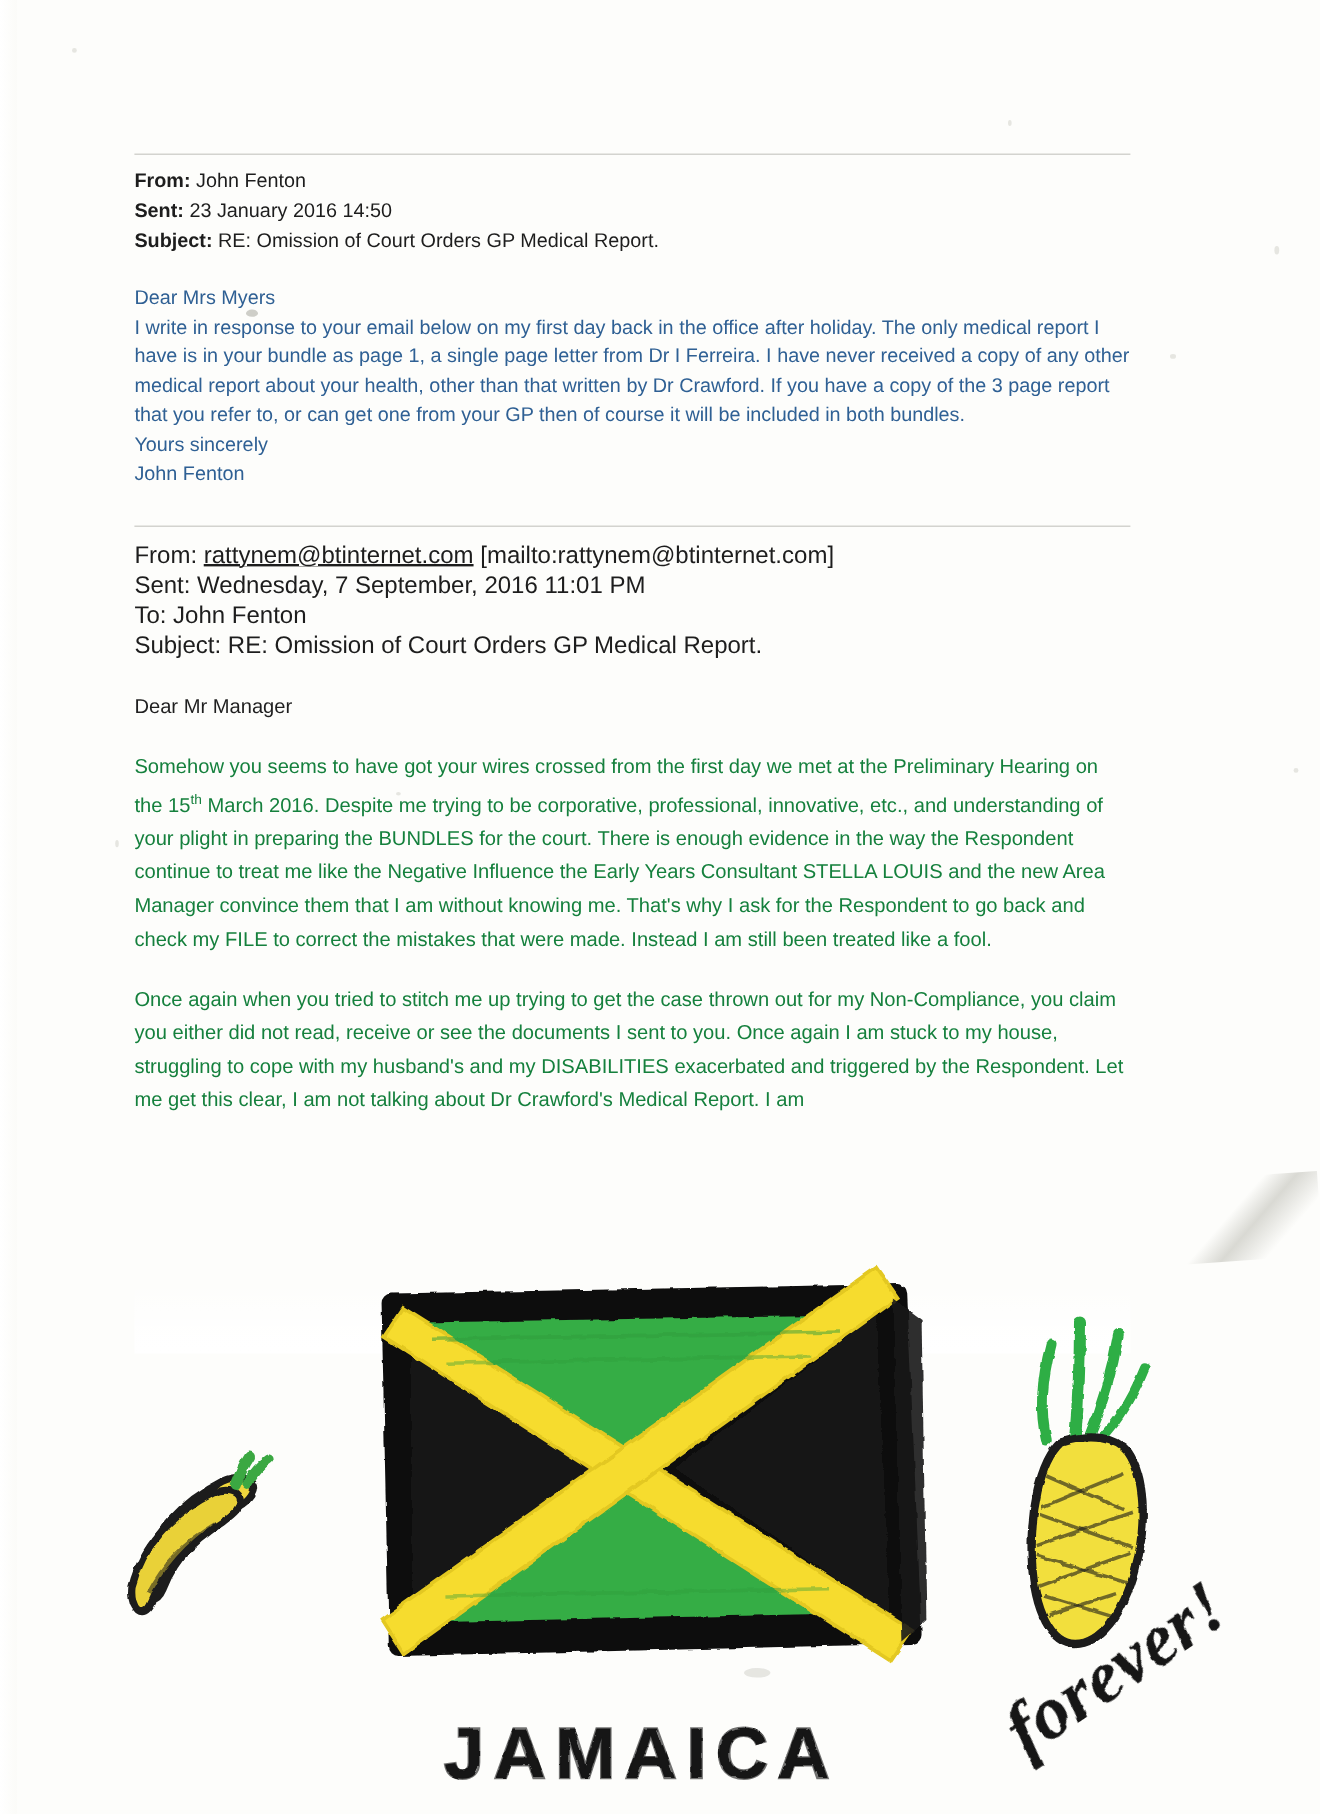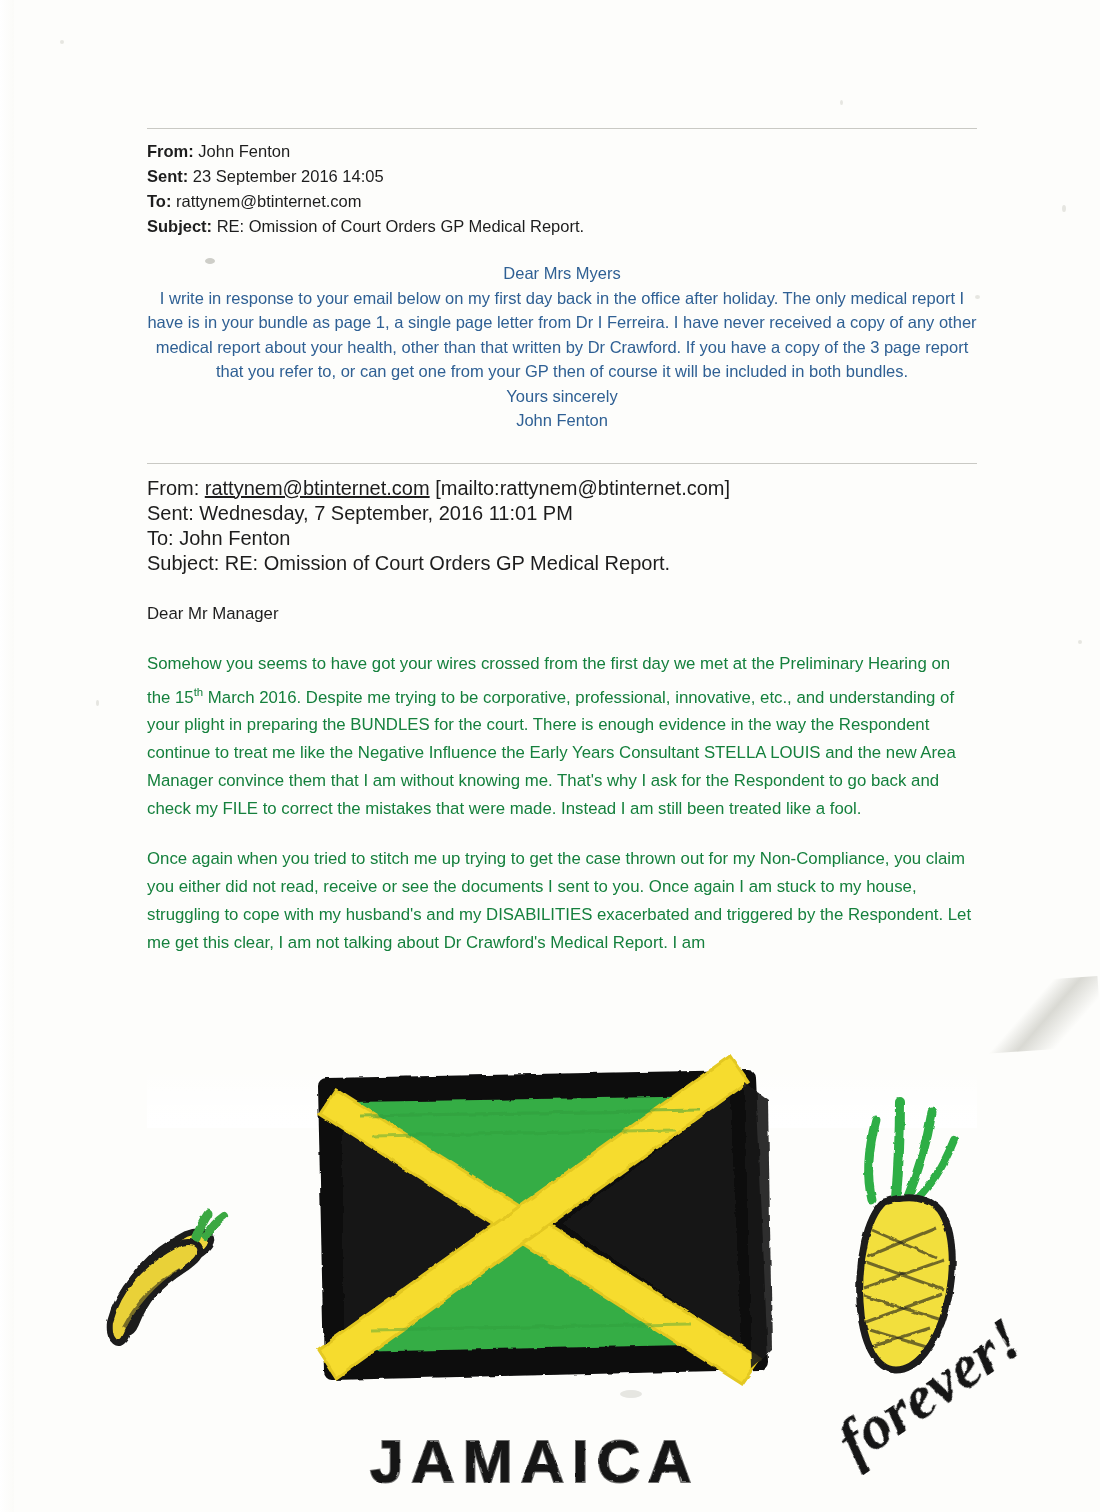--- a/index.html
+++ b/index.html
@@ -43,41 +43,39 @@
     background: linear-gradient(135deg, rgba(235,235,230,0) 40%, rgba(205,205,198,.75) 55%, rgba(255,255,255,0) 75%);
     transform: rotate(-4deg);
   }
 
   
   #doc {
     position: absolute;
     left: 112px;
     top: 128px;
     width: 830px;
-    margin-left: 35px;
   }
   .rule {
     height: 1px;
     background: #c9c9c4;
     margin: 0;
   }
   .hdr-block {
     font-size: 16.5px;
     line-height: 25px;
     color: #1d1d1d;
     padding-top: 10px;
   }
   .hdr-block .lbl { font-weight: bold; }
   .u { text-decoration: underline; }
   .body-blue {
     color: #2f6094;
     font-size: 16.5px;
     line-height: 24.5px;
     margin-top: 22px;
-    text-align: center;
   }
   .body-blue p { margin: 0; }
   .body-blue .para { margin-bottom: 0; }
 
   .hdr2 {
     font-size: 20px;
     line-height: 25px;
     color: #1d1d1d;
     padding-top: 12px;
   }
@@ -138,25 +136,21 @@
 
     <div class="rule"></div>
 
     <div class="hdr-block">
       <div>
         <span class="lbl">From:</span>
         <span>John Fenton</span>
       </div>
       <div>
         <span class="lbl">Sent:</span>
-        <span>23 September 2016 14:05</span>
-      </div>
-      <div>
-        <span class="lbl">To:</span>
-        <span>rattynem@btinternet.com</span>
+        <span>23 January 2016 14:50</span>
       </div>
       <div>
         <span class="lbl">Subject:</span>
         <span>RE: Omission of Court Orders GP Medical Report.</span>
       </div>
     </div>
 
     <div class="body-blue">
       <p>Dear Mrs Myers</p>
       <p class="para">I write in response to your email below on my first day back in the office after holiday.  The only medical report I have is in your bundle as page 1, a single page letter from Dr I Ferreira.  I  have never received a copy of any other medical report about your health, other than that written by Dr Crawford.  If you have a copy of the 3 page report that you refer to, or can get one from your GP then of course it will be included in both bundles.</p>

